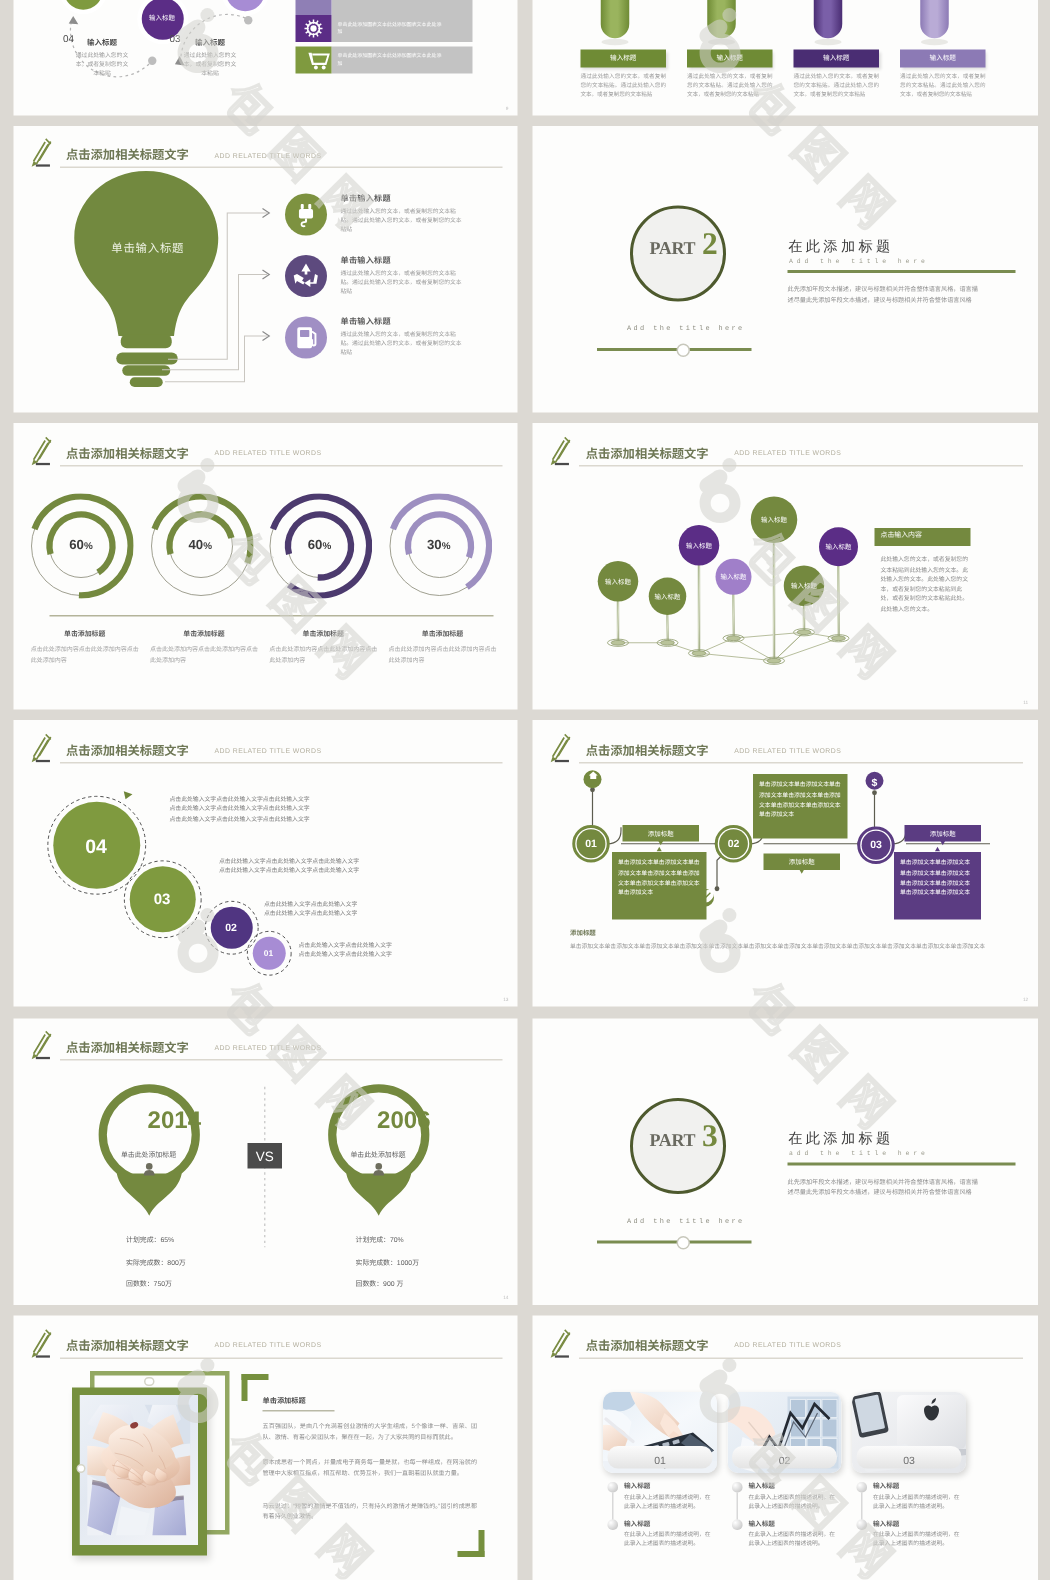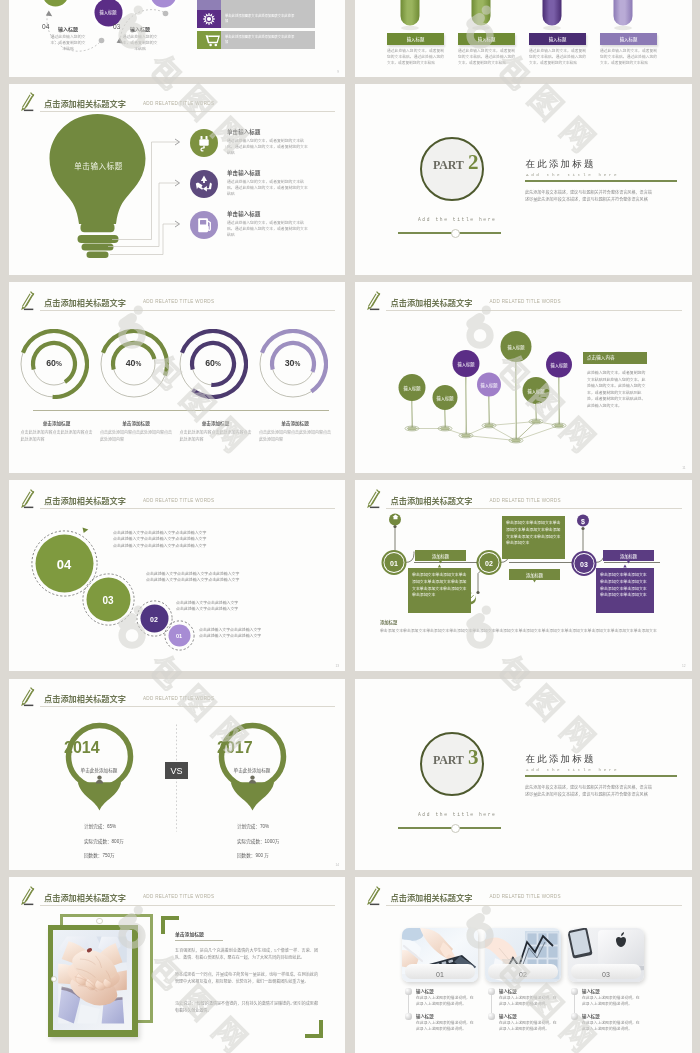--- a/index.html
+++ b/index.html
@@ -53,21 +53,21 @@
   .st-txt{position:absolute;font-size:3.9px;line-height:1.62;color:#7f7f7f;white-space:pre-line;}
 
   
   .pr-num{position:absolute;color:#fff;font-size:7px;font-weight:bold;transform:translate(-50%,-50%);}
   .pr-tag{position:absolute;text-align:center;font-size:4.3px;color:#fff;}
   .pr-box{position:absolute;font-size:3.9px;line-height:1.75;color:#fff;text-align:left;}
   .pr-ft{position:absolute;font-size:4.3px;color:#6f7856;font-weight:bold;}
   .pr-fb{position:absolute;font-size:3.85px;line-height:1.7;color:#8d8d8d;}
 
   
-  .vs-year{position:absolute;font-size:16px;font-weight:bold;color:#74893f;text-align:left;width:70px;}
+  .vs-year{position:absolute;font-size:16px;font-weight:bold;color:#74893f;text-align:right;width:70px;}
   .vs-sub{position:absolute;font-size:4.6px;color:#5c5c5c;text-align:center;width:70px;}
   .vs-box{position:absolute;background:#4b4b4b;width:23px;height:17px;}
   .vs-txt{position:absolute;width:23px;text-align:center;color:#fff;font-size:9px;}
   .vs-stat{position:absolute;font-size:4.6px;color:#5d5d5d;line-height:2.9;white-space:nowrap;}
 
   
   .pf-t{position:absolute;font-size:4.8px;font-weight:bold;color:#4e4e4e;}
   .pf-rule{position:absolute;height:.9px;background:#b9b9a6;}
   .pf-p{position:absolute;font-size:4.05px;line-height:1.82;color:#8d8d8d;text-align:justify;}
 
@@ -576,21 +576,21 @@
       </svg>
 <div class="vs-year" style="left:55.5px;top:60.5px;">2014</div>
 <div class="vs-sub cn" style="left:55.5px;top:88.5px;">单击此处添加标题</div>
 <svg style="position:absolute;left:86.0px;top:96.5px;width:9px;height:9px;" viewBox="0 0 9 9">
         <circle cx="4.5" cy="2.6" r="2.2" fill="#6e6e5e"></circle>
         <path d="M4.5 5 c-3 0 -3.6 2 -3.6 3.6 l7.2 0 c0 -1.6 -.6 -3.6 -3.6 -3.6 Z" fill="#6e6e5e"></path>
       </svg>
 <div class="vs-stat cn" style="left:75.5px;top:141.5px;">计划完成：65%</div>
 <div class="vs-stat cn" style="left:75.5px;top:156.0px;">实际完成数：800万</div>
 <div class="vs-stat cn" style="left:75.5px;top:170.5px;">回数数：750万</div>
-<div class="vs-year" style="left:208.5px;top:60.5px;">2017</div>
+<div class="vs-year" style="left:208.5px;top:60.5px;">2006</div>
 <div class="vs-sub cn" style="left:208.5px;top:88.5px;">单击此处添加标题</div>
 <svg style="position:absolute;left:239.0px;top:96.5px;width:9px;height:9px;" viewBox="0 0 9 9">
         <circle cx="4.5" cy="2.6" r="2.2" fill="#6e6e5e"></circle>
         <path d="M4.5 5 c-3 0 -3.6 2 -3.6 3.6 l7.2 0 c0 -1.6 -.6 -3.6 -3.6 -3.6 Z" fill="#6e6e5e"></path>
       </svg>
 <div class="vs-stat cn" style="left:228.5px;top:141.5px;">计划完成：70%</div>
 <div class="vs-stat cn" style="left:228.5px;top:156.0px;">实际完成数：1000万</div>
 <div class="vs-stat cn" style="left:228.5px;top:170.5px;">回数数：900 万</div>
 <div class="vs-box" style="left:156.5px;top:83.5px;"></div>
       <div class="vs-txt" style="left:156.5px;top:87.0px;">VS</div>    

